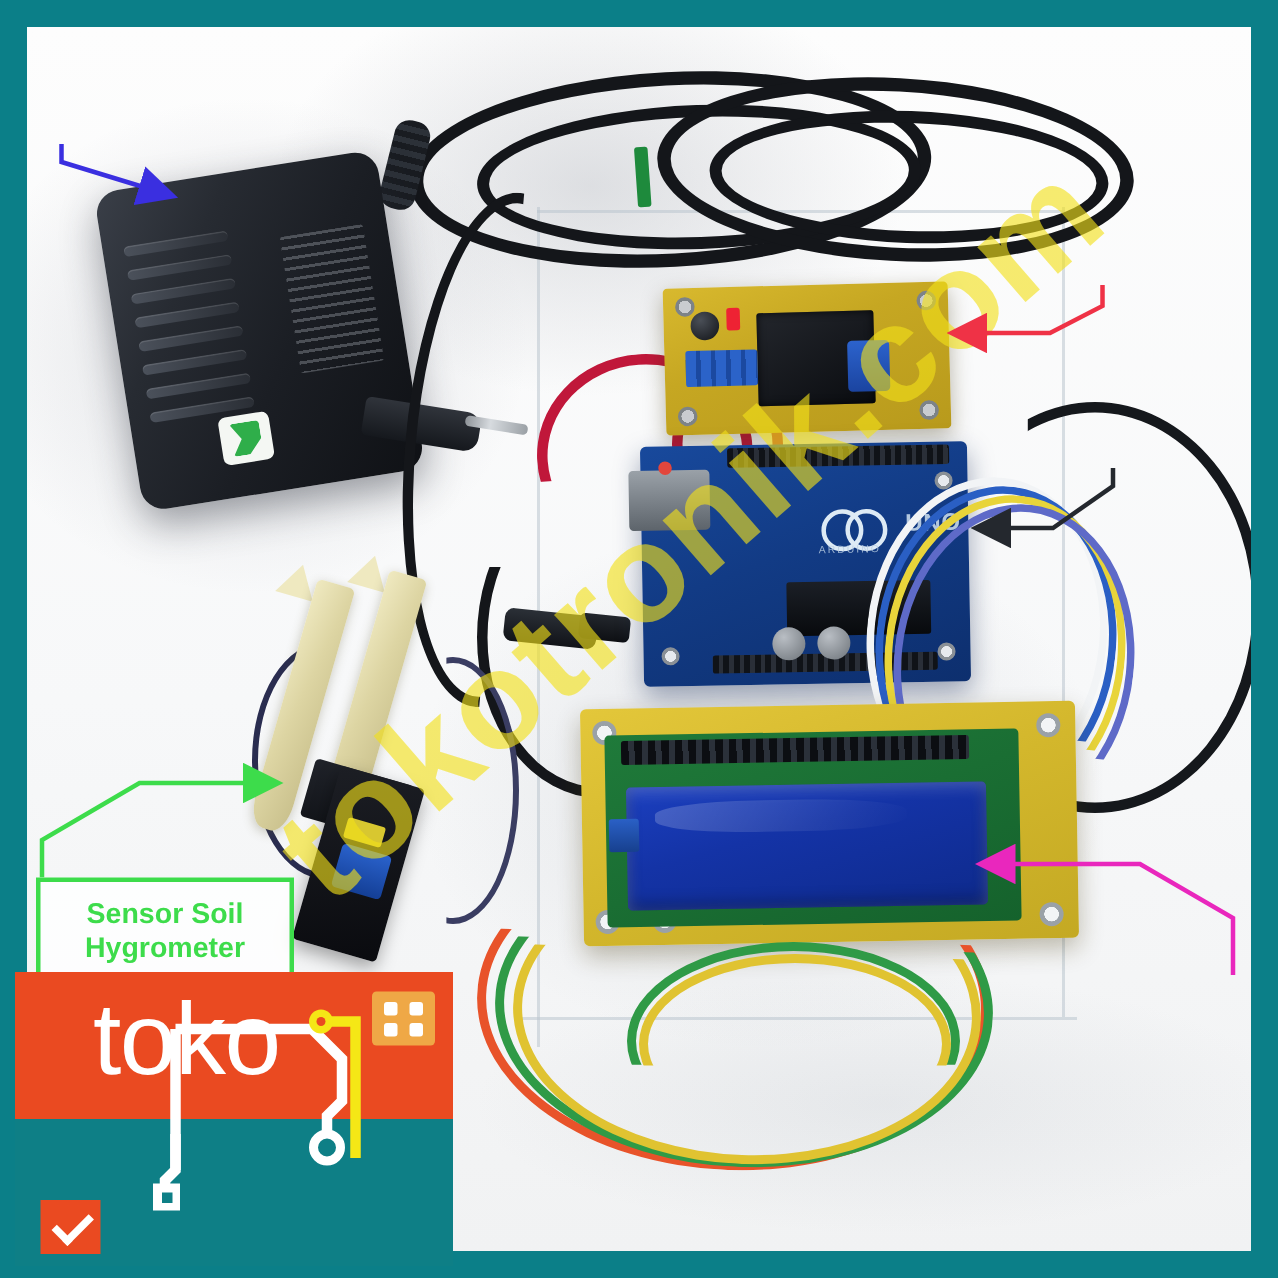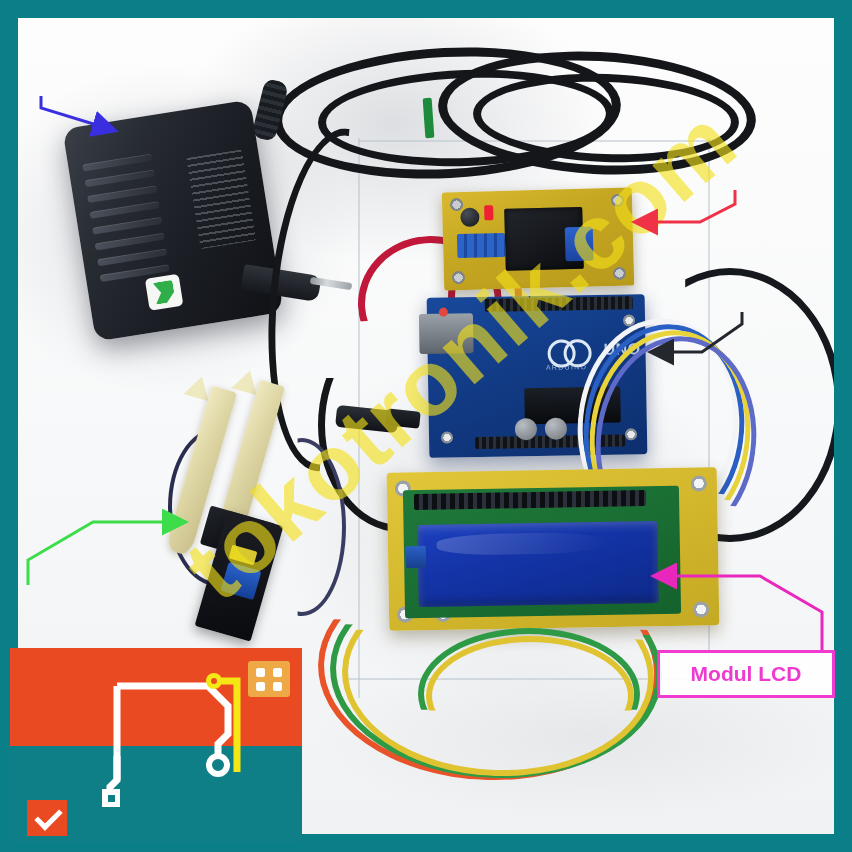--- a/index.html
+++ b/index.html
@@ -367,39 +367,41 @@
     <path d="M742,312 L742,324 L702,352 L653,352" stroke="#24282e" stroke-width="3" fill="none" marker-end="url(#ah-black)"></path>
 
     <path d="M28,585 L28,560 L93,522 L183,522" stroke="#3ddc4b" stroke-width="3" fill="none" marker-end="url(#ah-green)"></path>
 
     <path d="M822,650 L822,612 L760,576 L656,576" stroke="#e927bd" stroke-width="3" fill="none" marker-end="url(#ah-pink)"></path>
   </svg>
 
 
 
 
-
-  <div class="callout" id="cal-lcd">
-    <span>Modul LCD</span>
+  <div class="callout" id="cal-sensor">
+    <span>Sensor Soil</span>
+    <span>Hygrometer</span>
   </div>
+
 
   <div id="logo">
     <div class="top"></div>
     <div class="bot"></div>
     <svg viewBox="0 0 292 196">
       <path d="M107,108 L107,132 L100,139 L100,145" stroke="#ffffff" stroke-width="7" fill="none"></path>
       <path d="M107,38 L198,38 L218,58 L218,86 L208,96 L208,110" stroke="#ffffff" stroke-width="7" fill="none"></path>
       <path d="M107,38 L107,132" stroke="#ffffff" stroke-width="7" fill="none"></path>
       <rect x="92" y="141" width="18" height="18" fill="#ffffff"></rect>
       <rect x="98" y="147" width="7" height="7" fill="#0e7f86"></rect>
       <circle cx="208" cy="117" r="9" fill="none" stroke="#ffffff" stroke-width="6"></circle>
       <path d="M204,33 L227,33 L227,124" stroke="#f5e716" stroke-width="7" fill="none"></path>
       <circle cx="204" cy="33" r="8" fill="#f5e716"></circle>
       <circle cx="204" cy="33" r="3" fill="#ea4a21"></circle>
     </svg>
+    <div class="toko">toko</div>
     <div class="dots">
       <i style="left:8px;top:7px;"></i>
         <i style="left:25px;top:7px;"></i>
       <i style="left:8px;top:21px;"></i>
         <i style="left:25px;top:21px;"></i>
     </div>
     <div class="check"></div>
   </div>
 
 </div>

